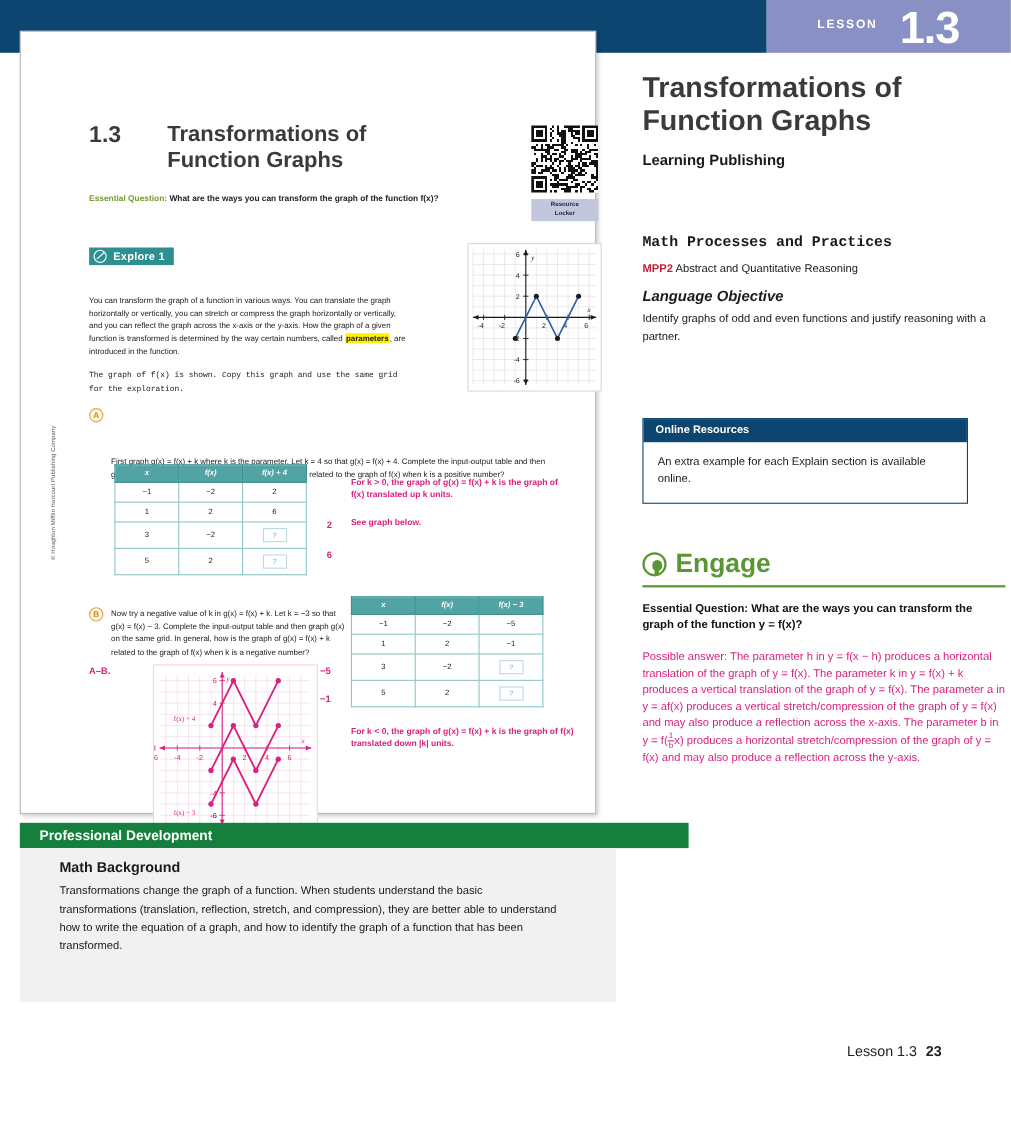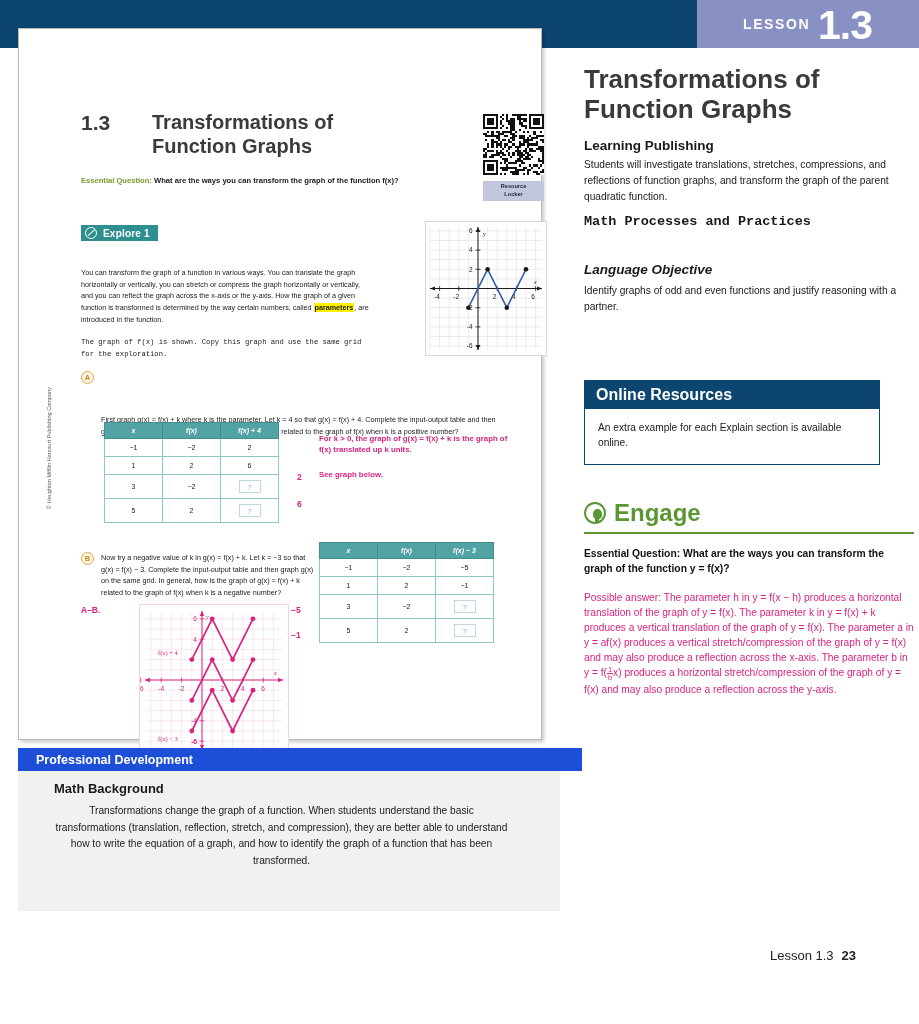--- a/index.html
+++ b/index.html
@@ -10,21 +10,21 @@
     overflow: hidden;
   }
   .page { position: relative; width: 919px; height: 1024px; background:#fff; }
 
   
   .banner { position:absolute; top:0; left:0; width:919px; height:48px; }
   .banner-dark { position:absolute; top:0; left:0; width:697px; height:48px; background:#0d4571; }
   .banner-light{ position:absolute; top:0; left:697px; width:222px; height:48px; background:#8890c4; }
   .banner-lesson-label {
     position:absolute; top:16px; left:743px;
-    color:#fff; font-size:14px; font-weight:bold; letter-spacing:1.6px;
+    color:#fff; font-size:11px; font-weight:bold; letter-spacing:1.6px;
   }
   .banner-lesson-num {
     position:absolute; top:2px; left:818px;
     color:#fff; font-size:41px; font-weight:bold; letter-spacing:-1px;
   }
 
   
   .left-page {
     position:absolute; top:28px; left:18px; width:524px; height:712px;
     background:#fff; border:1px solid #b9b9b9;
@@ -121,27 +121,27 @@
   .pn2 { left:300px; top:440px; }
   .pn3 { left:300px; top:630px; width:208px; }
   .ab-label { position:absolute; left:62px; top:576px; color:#d9227f; font-weight:bold; font-size:8.5px; }
 
   .foot-mod { position:absolute; left:62px; top:723px; font-size:6.4px; color:#3a3a3a; }
   .foot-pg  { position:absolute; left:282px; top:722px; font-size:7.4px; color:#222; font-weight:bold; }
   .foot-les { position:absolute; left:478px; top:723px; font-size:6.4px; color:#3a3a3a; }
 
   
   .pd-bar {
-    position:absolute; left:18px; top:748px; width:564px; height:23px;
-    background:#1d4ed8; color:#fff; font-size:12.5px; font-weight:bold;
+    position:absolute; left:18px; top:748px; width:608px; height:23px;
+    background:#15803d; color:#fff; font-size:12.5px; font-weight:bold;
     display:flex; align-items:center; padding-left:18px;
   }
   .pd-body { position:absolute; left:18px; top:771px; width:542px; height:140px; background:#f1f1f1; }
   .pd-h { position:absolute; left:54px; top:781px; font-size:13px; font-weight:bold; color:#1a1a1a; }
-  .pd-p { position:absolute; left:54px; top:803px; width:455px; font-size:10.2px; color:#1a1a1a; line-height:1.62;text-align:center; }
+  .pd-p { position:absolute; left:54px; top:803px; width:455px; font-size:10.2px; color:#1a1a1a; line-height:1.62; }
 
   
   .rt-title {
     position:absolute; left:584px; top:64px; width:330px;
     font-size:26px; font-weight:bold; color:#3a3a3a; line-height:1.16;
   }
   .rt-h {
     position:absolute; left:584px; font-size:13.5px; font-weight:bold; color:#1a1a1a;
   }
   .rt-p {
@@ -150,21 +150,21 @@
   .h-lo { top:138px; }
   .p-lo { top:157px; }
   .h-mp { top:214px;font-family:Liberation Mono, monospace; }
   .p-mp { top:237px; }
   .mpp { color:#c21f3a; font-weight:bold; }
   .h-la { top:262px;font-style:italic; }
   .p-la { top:283px; }
 
   .box { position:absolute; left:584px; width:296px; border:1.5px solid #0d4571; background:#fff; }
   .box-head {
-    background:#0d4571; color:#fff; font-size:16px; font-weight:bold;
+    background:#0d4571; color:#fff; font-size:10px; font-weight:bold;
     padding:5px 0 5px 11px;
   }
   .box-body { padding:11px 12px 13px 13px; font-size:10.2px; color:#1a1a1a; line-height:1.5; }
   .box-or { top:380px; }
   .box-pf { top:783px; }
 
   .engage-wrap { position:absolute; left:584px; top:500px; width:330px; }
   .engage-icon {
     position:absolute; left:0px; top:2px; width:22px; height:22px;
     border:2px solid #5a9632; border-radius:50%;
@@ -867,37 +867,41 @@
             <circle cx="51.8" cy="126" r="2.4"></circle>
             <circle cx="72.2" cy="85.2" r="2.4"></circle>
             <circle cx="92.6" cy="126" r="2.4"></circle>
             <circle cx="113" cy="85.2" r="2.4"></circle>
           </g>
         <text id="lbl-top" x="18" y="50" font-size="6.4" fill="#d9227f" font-family="Liberation Serif, serif">f(x) + 4</text>
         <text id="lbl-bot" x="18" y="136" font-size="6.4" fill="#d9227f" font-family="Liberation Serif, serif">f(x) − 3</text>
       </svg>
     </div>
 
+    <div class="pink-note pn3">For k &lt; 0, the graph of g(x) = f(x) + k is the graph of f(x) translated down |k| units.</div>
 
     <div class="foot-mod">Module 1</div>
     <div class="foot-pg">23</div>
     <div class="foot-les">Lesson 3</div>
   </div>
 
   <div class="pd-bar">Professional Development</div>
   <div class="pd-body"></div>
   <div class="pd-h">Math Background</div>
   <div class="pd-p">Transformations change the graph of a function. When students understand the basic transformations (translation, reflection, stretch, and compression), they are better able to understand how to write the equation of a graph, and how to identify the graph of a function that has been transformed.</div>
 
   <div class="rt-title">Transformations of Function Graphs</div>
 
   <div class="rt-h h-lo">Learning Publishing</div>
-  <div class="rt-p p-lo">Students will investigate translations, stretches, compressions, and reflections of function graphs, and transform the graph of the parent quadratic function.</div>
 
   <div class="rt-h h-mp">Math Processes and Practices</div>
+  <div class="rt-p p-mp">
+    <span class="mpp">MPP2</span>
+    <span>Abstract and Quantitative Reasoning</span>
+  </div>
 
   <div class="rt-h h-la">Language Objective</div>
   <div class="rt-p p-la">Identify graphs of odd and even functions and justify reasoning with a partner.</div>
 
   <div class="box box-or">
     <div class="box-head">Online Resources</div>
     <div class="box-body">An extra example for each Explain section is available online.</div>
   </div>
 
   <div class="engage-wrap">

